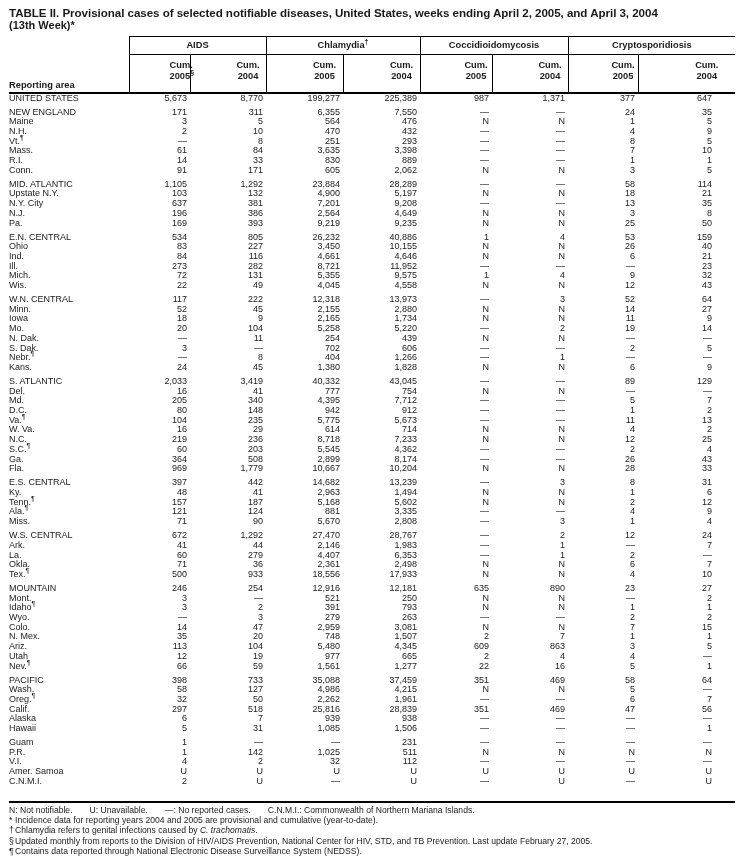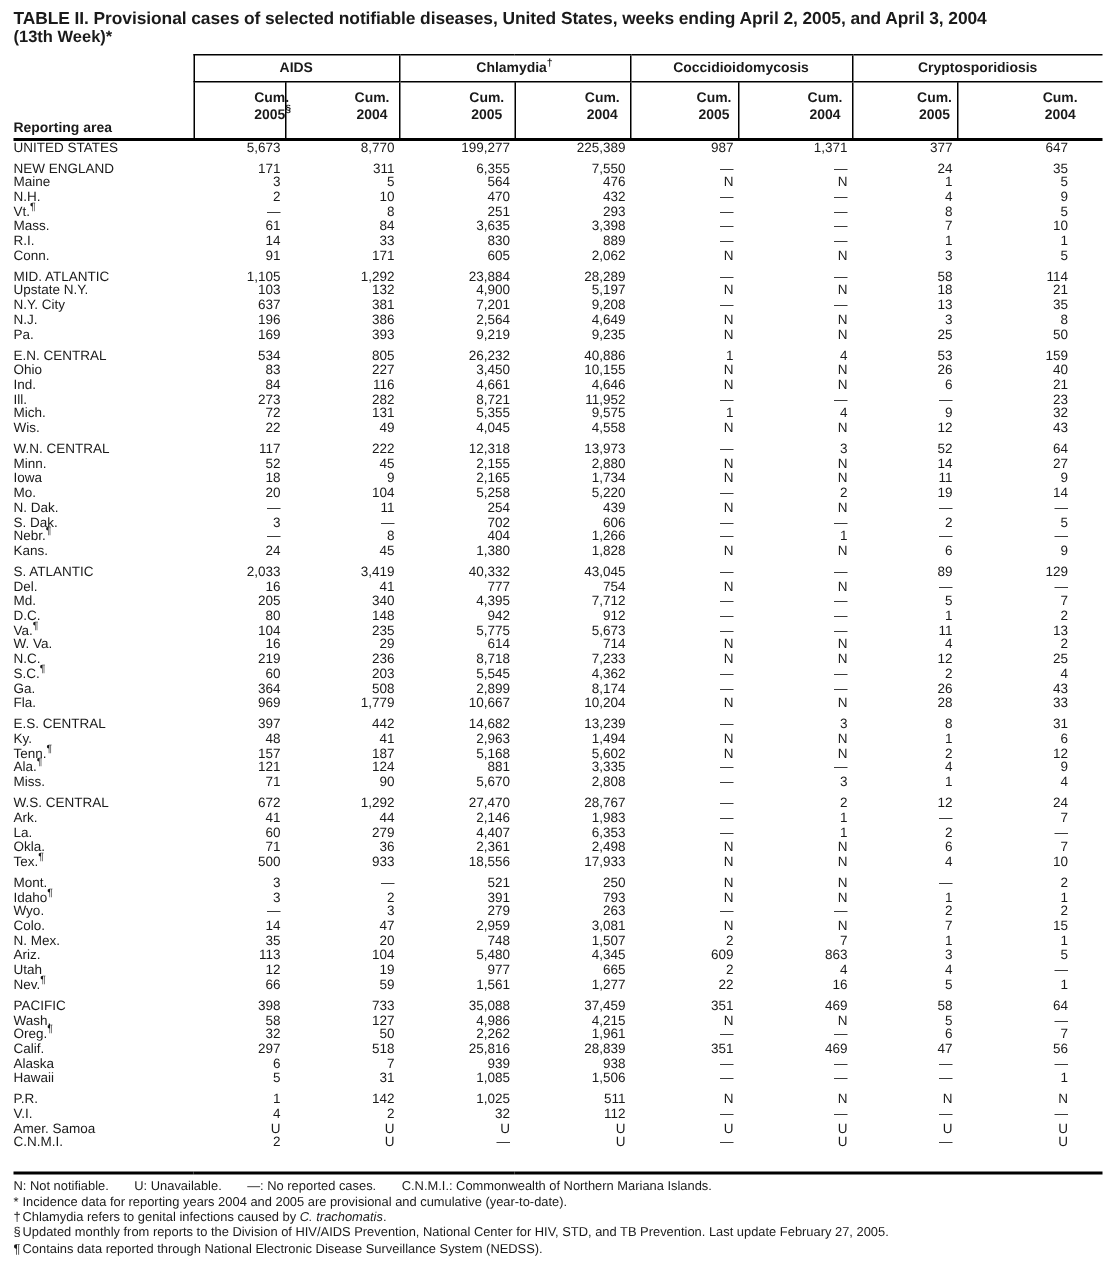--- a/index.html
+++ b/index.html
@@ -629,20 +629,31 @@
           <td class="val c4">17,933</td>
           <td class="val c5">N</td>
           <td class="val c6">N</td>
           <td class="val c7">4</td>
           <td class="val c8">10</td>
         </tr>
         <tr class="gap">
           <td colspan="9"></td>
         </tr>
         <tr>
+          <td class="lbl">MOUNTAIN</td>
+          <td class="val c1">246</td>
+          <td class="val c2">254</td>
+          <td class="val c3">12,916</td>
+          <td class="val c4">12,181</td>
+          <td class="val c5">635</td>
+          <td class="val c6">890</td>
+          <td class="val c7">23</td>
+          <td class="val c8">27</td>
+        </tr>
+        <tr>
           <td class="lbl">Mont.</td>
           <td class="val c1">3</td>
           <td class="val c2">—</td>
           <td class="val c3">521</td>
           <td class="val c4">250</td>
           <td class="val c5">N</td>
           <td class="val c6">N</td>
           <td class="val c7">—</td>
           <td class="val c8">2</td>
         </tr>
@@ -789,20 +800,31 @@
           <td class="val c4">1,506</td>
           <td class="val c5">—</td>
           <td class="val c6">—</td>
           <td class="val c7">—</td>
           <td class="val c8">1</td>
         </tr>
         <tr class="gap">
           <td colspan="9"></td>
         </tr>
         <tr>
+          <td class="lbl">Guam</td>
+          <td class="val c1">1</td>
+          <td class="val c2">—</td>
+          <td class="val c3">—</td>
+          <td class="val c4">231</td>
+          <td class="val c5">—</td>
+          <td class="val c6">—</td>
+          <td class="val c7">—</td>
+          <td class="val c8">—</td>
+        </tr>
+        <tr>
           <td class="lbl">P.R.</td>
           <td class="val c1">1</td>
           <td class="val c2">142</td>
           <td class="val c3">1,025</td>
           <td class="val c4">511</td>
           <td class="val c5">N</td>
           <td class="val c6">N</td>
           <td class="val c7">N</td>
           <td class="val c8">N</td>
         </tr>

